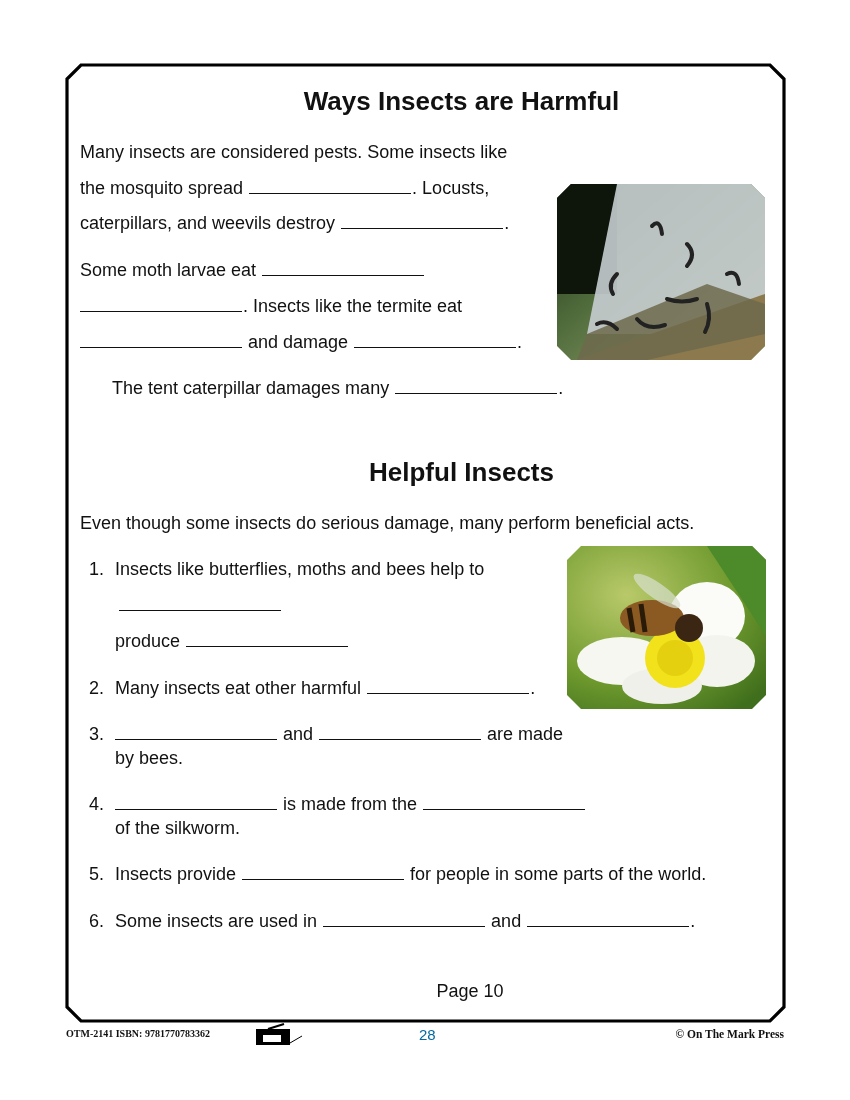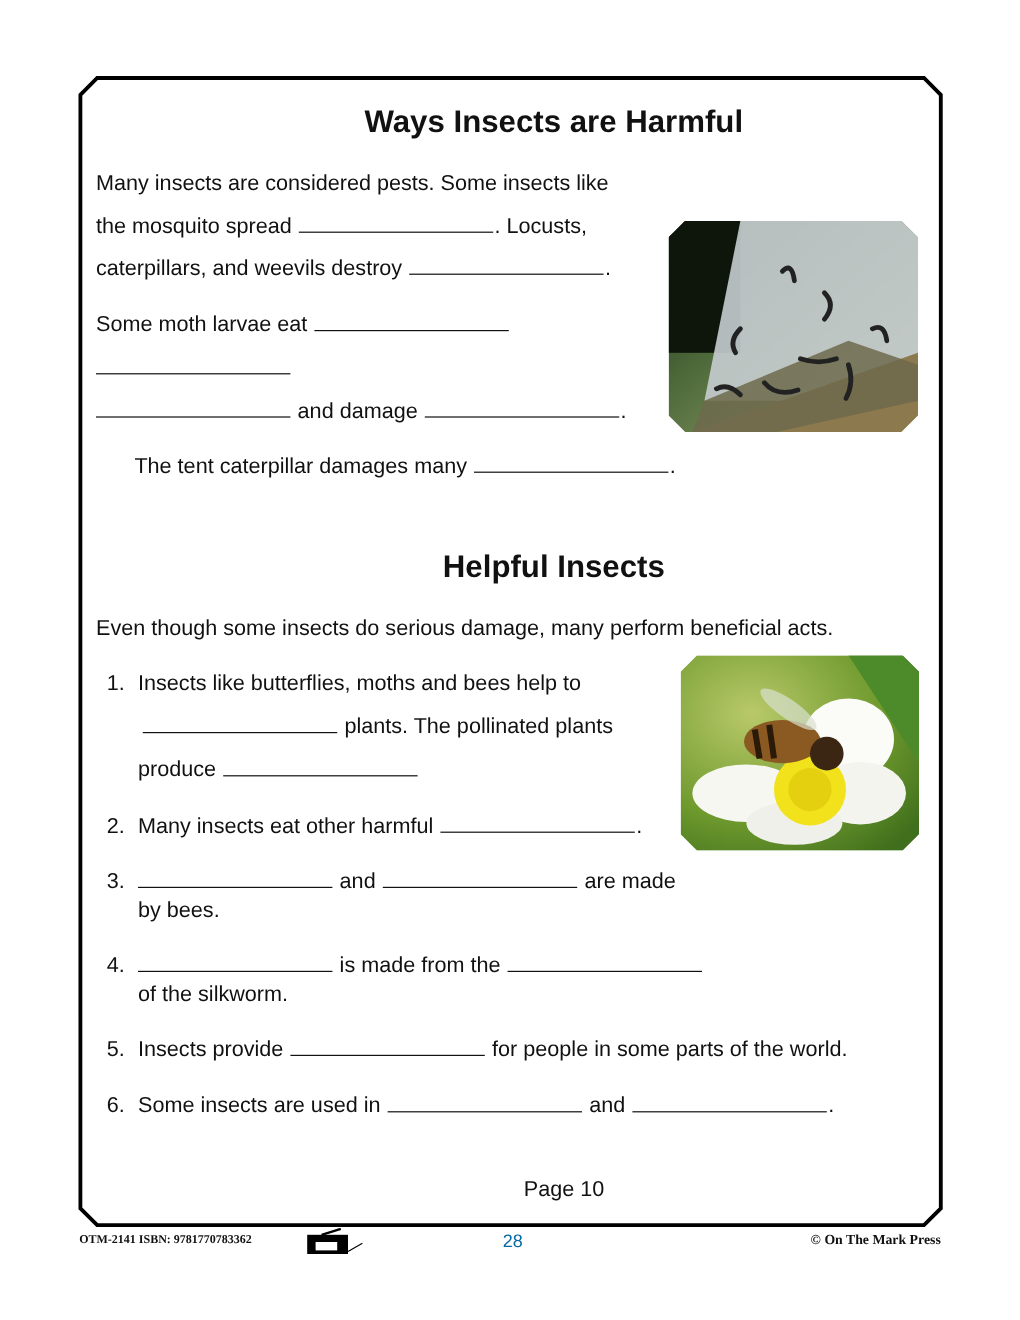--- a/index.html
+++ b/index.html
@@ -34,21 +34,21 @@
 <div class="line" style="top:177px;">
   <span>the mosquito spread </span><span class="blank"></span><span>. Locusts,</span>
 </div>
 <div class="line" style="top:212px;">
   <span>caterpillars, and weevils destroy </span><span class="blank"></span><span>.</span>
 </div>
 <div class="line" style="top:259px;">
   <span>Some moth larvae eat </span><span class="blank"></span>
 </div>
 <div class="line" style="top:295px;">
-  <span class="blank" style="margin-left:0"></span>
+  <span class="blank" style="margin-left:0"></span><span>. Insects like the termite eat</span>
 </div>
 <div class="line" style="top:331px;">
   <span class="blank" style="margin-left:0"></span><span> and damage </span><span class="blank"></span><span>.</span>
 </div>
 <div class="line" style="top:377px;margin-left:32px;">
   <span>The tent caterpillar damages many </span><span class="blank"></span><span>.</span>
 </div>
 
 <div class="photo" style="left:557px; top:184px; width:208px; height:176px;">
   <svg width="208" height="176" viewBox="0 0 208 176">
@@ -82,21 +82,21 @@
   </svg>
 </div>
 
 <div class="title" style="top:457px;">Helpful Insects</div>
 <div class="line" style="top:512px;">Even though some insects do serious damage, many perform beneficial acts.</div>
 
 <div class="line" style="top:558px; left:89px;">
   <span class="num">1.</span><span>Insects like butterflies, moths and bees help to</span>
 </div>
 <div class="line" style="top:594px; left:119px;">
-  <span class="blank" style="margin-left:0"></span><span> plants. The pollinated plants</span>
+  <span class="blank" style="margin-left:0"></span>
 </div>
 <div class="line" style="top:630px; left:115px;">
   <span>produce </span><span class="blank"></span><span></span>
 </div>
 
 <div class="line" style="top:677px; left:89px;">
   <span class="num">2.</span><span>Many insects eat other harmful </span><span class="blank"></span><span>.</span>
 </div>
 
 <div class="line" style="top:723px; left:89px;">

